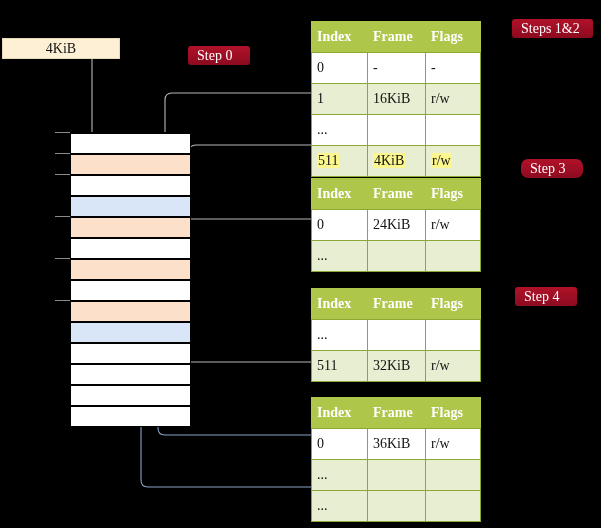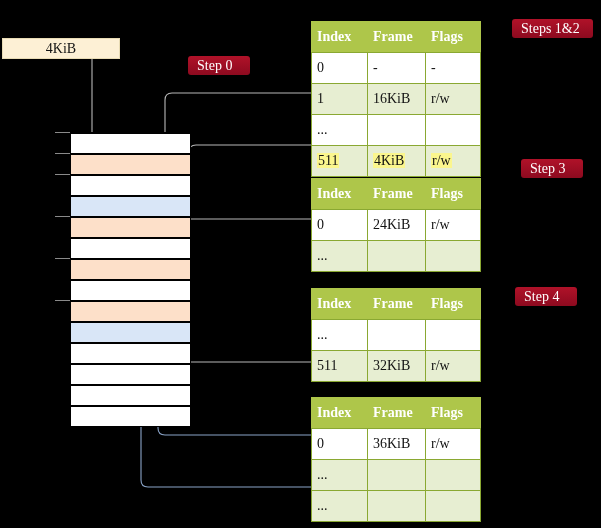--- a/index.html
+++ b/index.html
@@ -268,23 +268,23 @@
           <tr class="alt">
             <td class="c-index">...</td>
             <td class="c-frame">&nbsp;</td>
             <td class="c-flags">&nbsp;</td>
           </tr>
         </tbody>
       </table>
     </div>
 
   <div id="badges-host">
-      <div class="badge" style="left: 188px; top: 56px; width: 62px; height: 19px;">Step 0</div>
+      <div class="badge" style="left: 188px; top: 46px; width: 62px; height: 19px;">Step 0</div>
       <div class="badge" style="left: 512px; top: 19px; width: 81px; height: 19px;">Steps 1&amp;2</div>
-      <div class="badge" style="left: 521px; top: 159px; width: 62px; height: 19px;">Step 3</div>
+      <div class="badge" style="left: 521px; top: 159px; width: 62px; height: 19px; border-radius: 7px;">Step 3</div>
       <div class="badge" style="left: 515px; top: 266px; width: 62px; height: 19px; margin-top: 21px;">Step 4</div>
     </div>
 
 <div class="stub" style="left: 55px; top: 132px; width: 15px;"></div>
     <div class="stub" style="left: 55px; top: 153px; width: 15px;"></div>
     <div class="stub" style="left: 55px; top: 174px; width: 15px;"></div>
     <div class="stub" style="left: 55px; top: 216px; width: 15px;"></div>
     <div class="stub" style="left: 55px; top: 258px; width: 15px;"></div>
     <div class="stub" style="left: 55px; top: 300px; width: 15px;"></div>
   </div>

